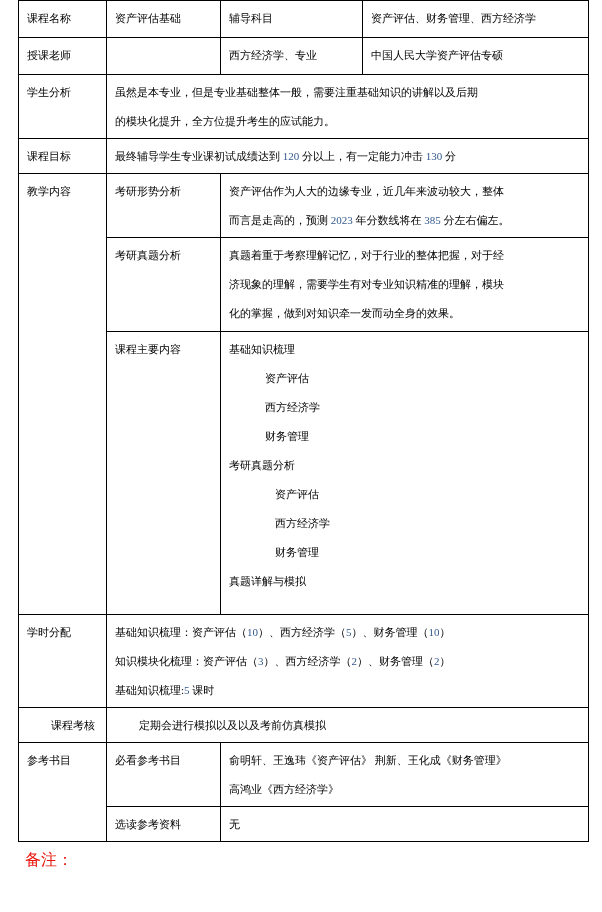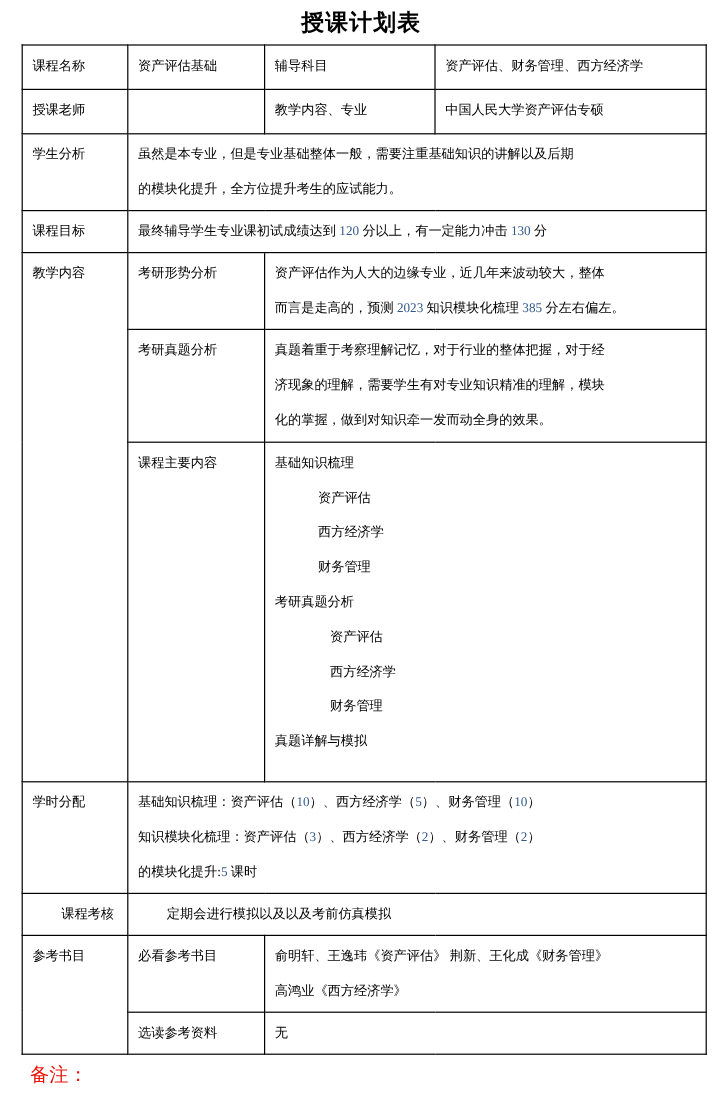--- a/index.html
+++ b/index.html
@@ -73,42 +73,41 @@
     color: var(--note-red, #e8150b);
   }
   .notes-lines { flex: 1 1 auto; }
   .notes-lines .line { white-space: nowrap; overflow: hidden; }
 </style>
 </head>
 <body>
 
 <div class="page">
 
-  <h1 class="doc-title">授课计划表</h1>
 
   <table class="plan-table">
     <colgroup>
         <col class="c1">
         <col class="c2">
         <col class="c3">
         <col class="c4">
       </colgroup>
 
     <tbody>
         <tr class="r-course">
       <td>课程名称</td>
       <td>资产评估基础</td>
       <td>辅导科目</td>
       <td>资产评估、财务管理、西方经济学</td>
     </tr>
 
     <tr class="r-teacher">
       <td>授课老师</td>
       <td></td>
-      <td>教学内容、专业</td>
+      <td>西方经济学、专业</td>
       <td>中国人民大学资产评估专硕</td>
     </tr>
 
     <tr class="r-student">
       <td>学生分析</td>
       <td colspan="3">
             <div class="line"><span>虽然是本专业，但是专业基础整体一般，需要注重基础知识的讲解以及后期</span></div>
             <div class="line"><span>的模块化提升，全方位提升考生的应试能力。</span></div>
           </td>
     </tr>
@@ -118,21 +117,21 @@
       <td colspan="3">
             <div class="line"><span>最终辅导学生专业课初试成绩达到 </span><span class="num-blue">120</span><span> 分以上，有一定能力冲击 </span><span class="num-blue">130</span><span> 分</span></div>
           </td>
     </tr>
 
     <tr class="r-teach1">
       <td rowspan="3">教学内容</td>
       <td>考研形势分析</td>
       <td colspan="2">
             <div class="line"><span>资产评估作为人大的边缘专业，近几年来波动较大，整体</span></div>
-            <div class="line"><span>而言是走高的，预测 </span><span class="num-blue">2023</span><span> 知识模块化梳理 </span><span class="num-blue">385</span><span> 分左右偏左。</span></div>
+            <div class="line"><span>而言是走高的，预测 </span><span class="num-blue">2023</span><span> 年分数线将在 </span><span class="num-blue">385</span><span> 分左右偏左。</span></div>
           </td>
     </tr>
 
     <tr class="r-teach2">
       <td>考研真题分析</td>
       <td colspan="2">
             <div class="line"><span>真题着重于考察理解记忆，对于行业的整体把握，对于经</span></div>
             <div class="line"><span>济现象的理解，需要学生有对专业知识精准的理解，模块</span></div>
             <div class="line"><span>化的掌握，做到对知识牵一发而动全身的效果。</span></div>
           </td>
@@ -151,21 +150,21 @@
             <div class="line indent-2"><span>财务管理</span></div>
             <div class="line"><span>真题详解与模拟</span></div>
           </td>
     </tr>
 
     <tr class="r-hours">
       <td>学时分配</td>
       <td colspan="3">
             <div class="line"><span>基础知识梳理：资产评估（</span><span class="num-blue">10</span><span>）、西方经济学（</span><span class="num-blue">5</span><span>）、财务管理（</span><span class="num-blue">10</span><span>）</span></div>
             <div class="line"><span>知识模块化梳理：资产评估（</span><span class="num-blue">3</span><span>）、西方经济学（</span><span class="num-blue">2</span><span>）、财务管理（</span><span class="num-blue">2</span><span>）</span></div>
-            <div class="line"><span>的模块化提升:</span><span class="num-blue">5</span><span> 课时</span></div>
+            <div class="line"><span>基础知识梳理:</span><span class="num-blue">5</span><span> 课时</span></div>
           </td>
     </tr>
 
     <tr class="r-assess">
       <td>课程考核</td>
       <td colspan="3">定期会进行模拟以及以及考前仿真模拟</td>
     </tr>
 
     <tr class="r-books1">
       <td rowspan="2">参考书目</td>

